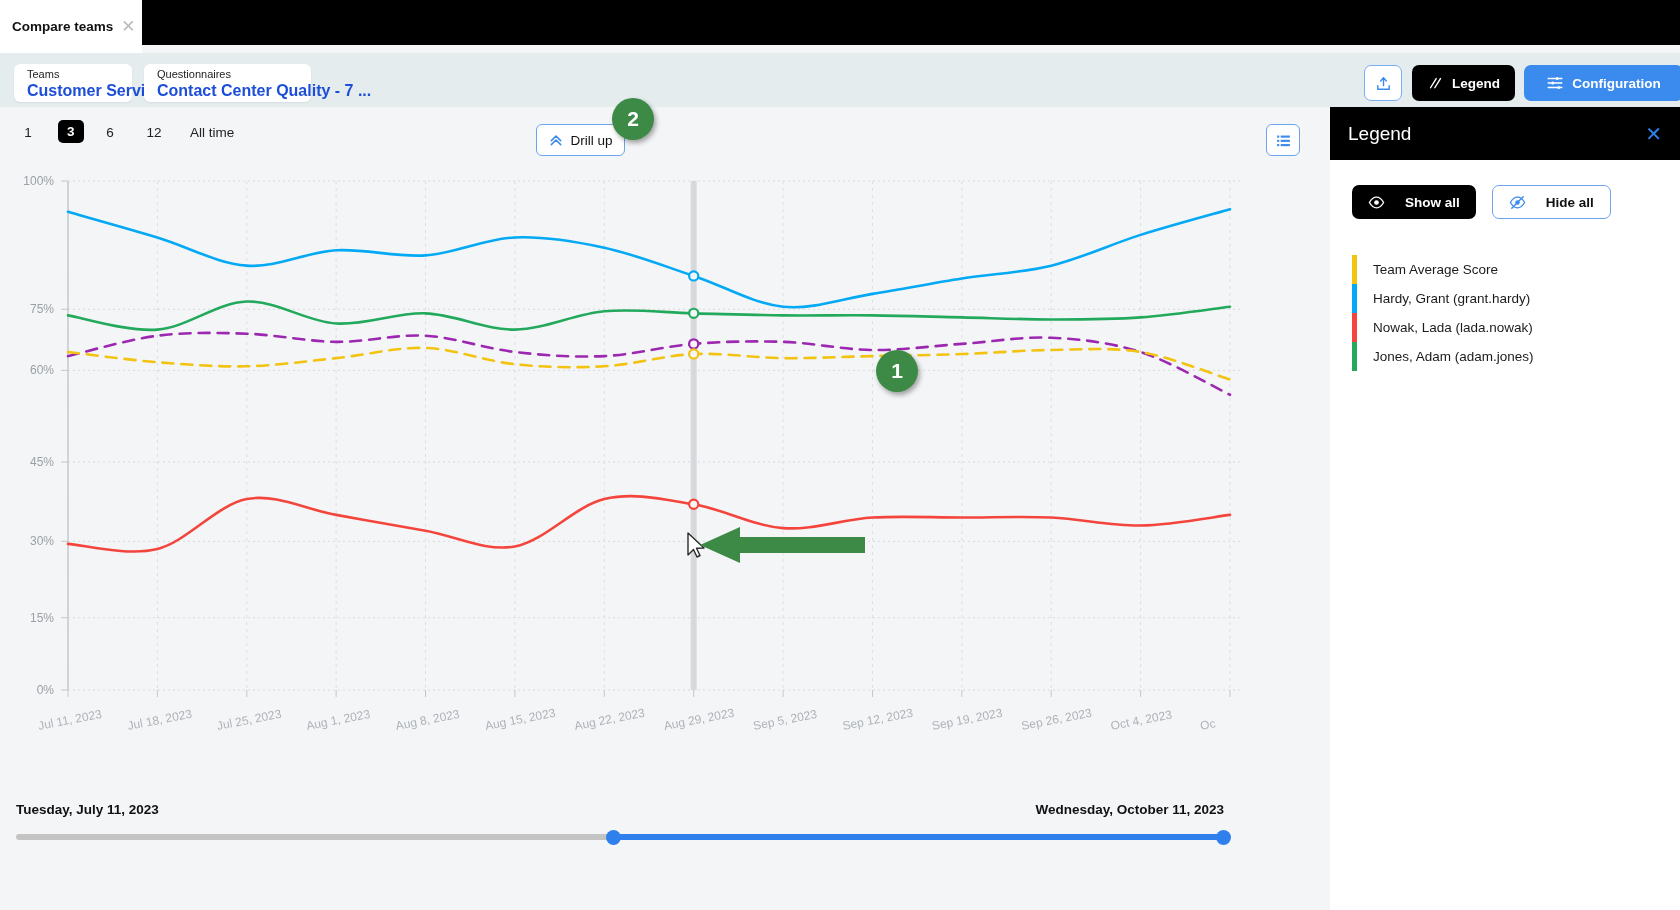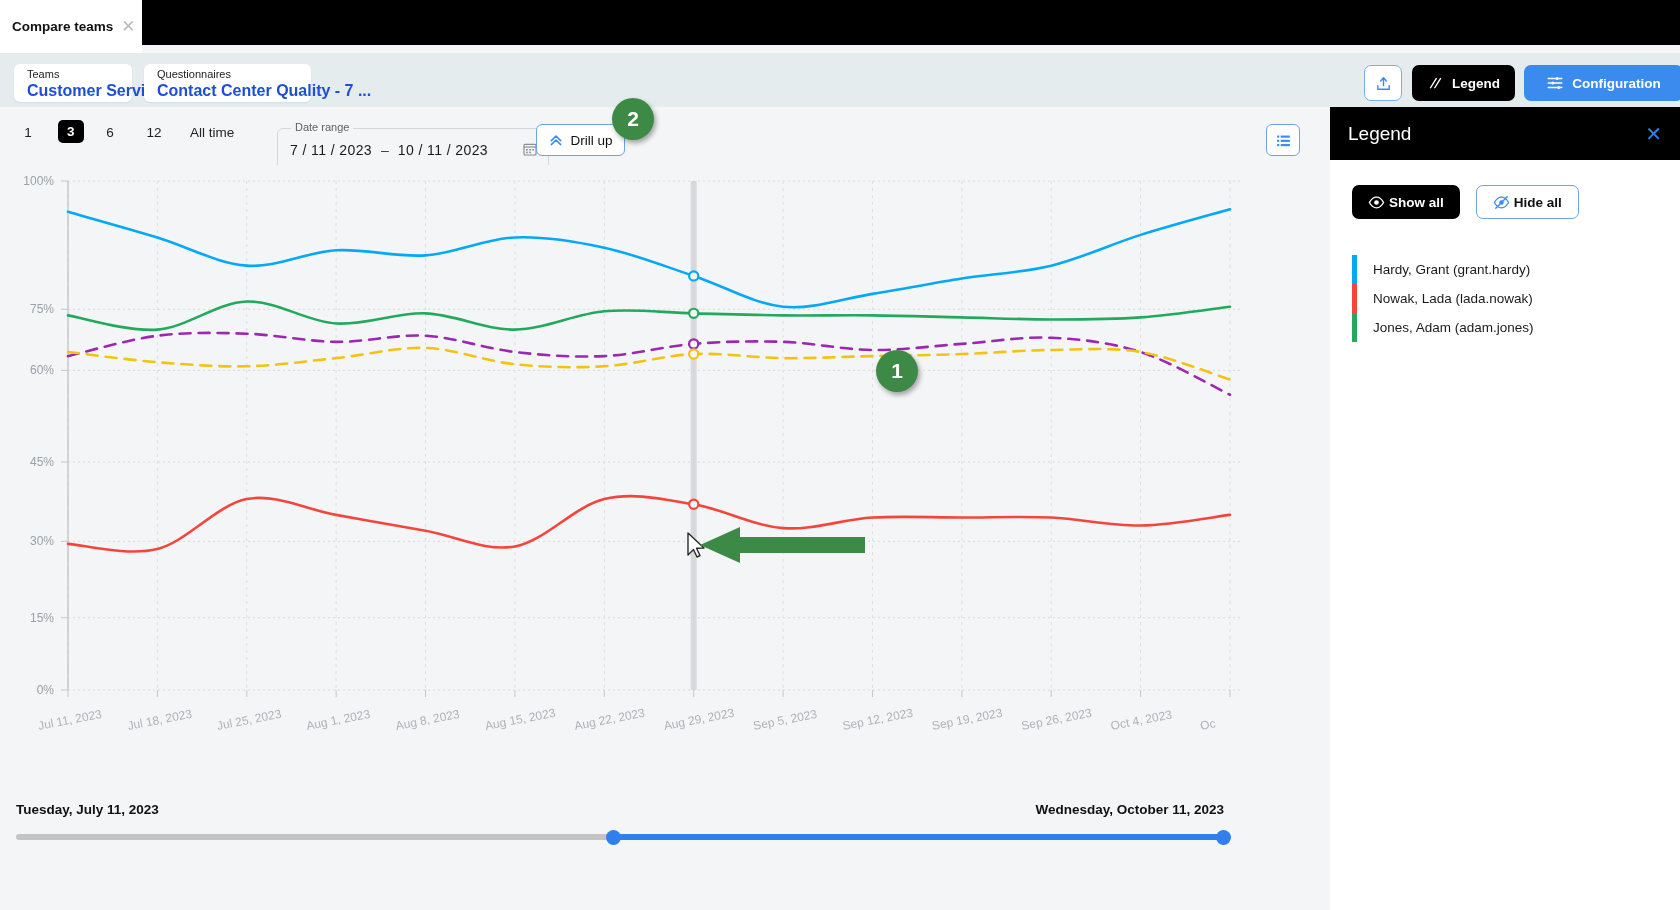--- a/index.html
+++ b/index.html
@@ -145,21 +145,21 @@
   }
   .panel-head {
     position: absolute; left: 0; top: 0; width: 350px; height: 53px;
     background: #000; display: flex; align-items: center; padding: 0 18px;
   }
   .panel-title { font-size: 19px; color: #fff; }
   .panel-close { margin-left: auto; font-size: 20px; color: #2f80ed; cursor: pointer; line-height: 1; }
   .panel-btns { position: absolute; left: 22px; top: 78px; display: flex; gap: 16px; }
   .pbtn {
     height: 34px; border-radius: 7px; display: flex; align-items: center;
-    justify-content: center; gap: 4px; font-size: 13.5px; font-weight: bold; cursor: pointer;
+    justify-content: center; gap: 20px; font-size: 13.5px; font-weight: bold; cursor: pointer;
     padding: 0 16px;
   }
   #btn-showall { background: #000; color: #fff; }
   #btn-hideall { background: #fff; color: #111; border: 1px solid #6ba3ef; }
 
   .legend-list { position: absolute; left: 22px; top: 148px; width: 310px; }
   .legend-row { position: relative; display: flex; align-items: center; height: 29px; cursor: pointer; }
   .legend-sw { width: 5px; height: 29px; flex: 0 0 5px; }
   .legend-text { font-size: 13.5px; color: #1b1b1b; margin-left: 16px; white-space: nowrap; }
 </style>
@@ -222,41 +222,20 @@
   </div>
 
   <div class="controls">
     <span class="period" style="left:22px;width:12px;">1</span>
     <span class="period active" style="left:58px;">3</span>
     <span class="period" style="left:104px;width:12px;">6</span>
     <span class="period" style="left:144px;width:20px;">12</span>
     <span class="period" style="left:190px;">All time</span>
   </div>
 
-  <div class="daterange">
-    <span class="daterange-legend">Date range</span>
-    <div class="daterange-body">
-      <span class="dr-date">7 / 11 / 2023</span>
-      <span class="dr-dash">–</span>
-      <span class="dr-date">10 / 11 / 2023</span>
-      <span class="dr-cal">
-        <svg width="16" height="16" viewBox="0 0 24 24">
-          <rect x="3" y="5" width="18" height="16" rx="1.5" fill="none" stroke="#8a8f94" stroke-width="1.8"></rect>
-          <path d="M3 9 H21" stroke="#8a8f94" stroke-width="1.8"></path>
-          <g fill="#8a8f94">
-              <rect x="6" y="12" width="2.6" height="2.4"></rect>
-              <rect x="10.7" y="12" width="2.6" height="2.4"></rect>
-              <rect x="15.4" y="12" width="2.6" height="2.4"></rect>
-              <rect x="6" y="16" width="2.6" height="2.4"></rect>
-              <rect x="10.7" y="16" width="2.6" height="2.4"></rect>
-            </g>
-        </svg>
-      </span>
-    </div>
-  </div>
 
   <div id="btn-drillup">
     <svg width="16" height="16" viewBox="0 0 24 24">
       <g stroke="#3b8bef" stroke-width="2.3" fill="none" stroke-linecap="round" stroke-linejoin="round">
         <path d="M5 13 L12 6 L19 13"></path>
           <path d="M5 19 L12 12 L19 19"></path>
       </g>
     </svg>
     <span>Drill up</span>
   </div>
@@ -387,20 +366,24 @@
           <path d="M2 12 C5 6.5 8.8 4.5 12 4.5 C15.2 4.5 19 6.5 22 12 C19 17.5 15.2 19.5 12 19.5 C8.8 19.5 5 17.5 2 12 Z" fill="none" stroke="#3b8bef" stroke-width="1.8"></path>
           <circle cx="12" cy="12" r="3.1" fill="#3b8bef"></circle>
           <path d="M4 20 L20 4" stroke="#3b8bef" stroke-width="2" stroke-linecap="round"></path>
         </svg>
         <span>Hide all</span>
       </div>
     </div>
 
     <div class="legend-list" id="legend-list">
         <div class="legend-row">
+          <span class="legend-sw" style="background: rgb(242, 195, 17);"></span>
+          <span class="legend-text">Team Average Score</span>
+        </div>
+        <div class="legend-row">
           <span class="legend-sw" style="background: rgb(3, 169, 244);"></span>
           <span class="legend-text">Hardy, Grant (grant.hardy)</span>
         </div>
         <div class="legend-row">
           <span class="legend-sw" style="background: rgb(244, 69, 60);"></span>
           <span class="legend-text">Nowak, Lada (lada.nowak)</span>
         </div>
         <div class="legend-row">
           <span class="legend-sw" style="background: rgb(34, 169, 92);"></span>
           <span class="legend-text">Jones, Adam (adam.jones)</span>

